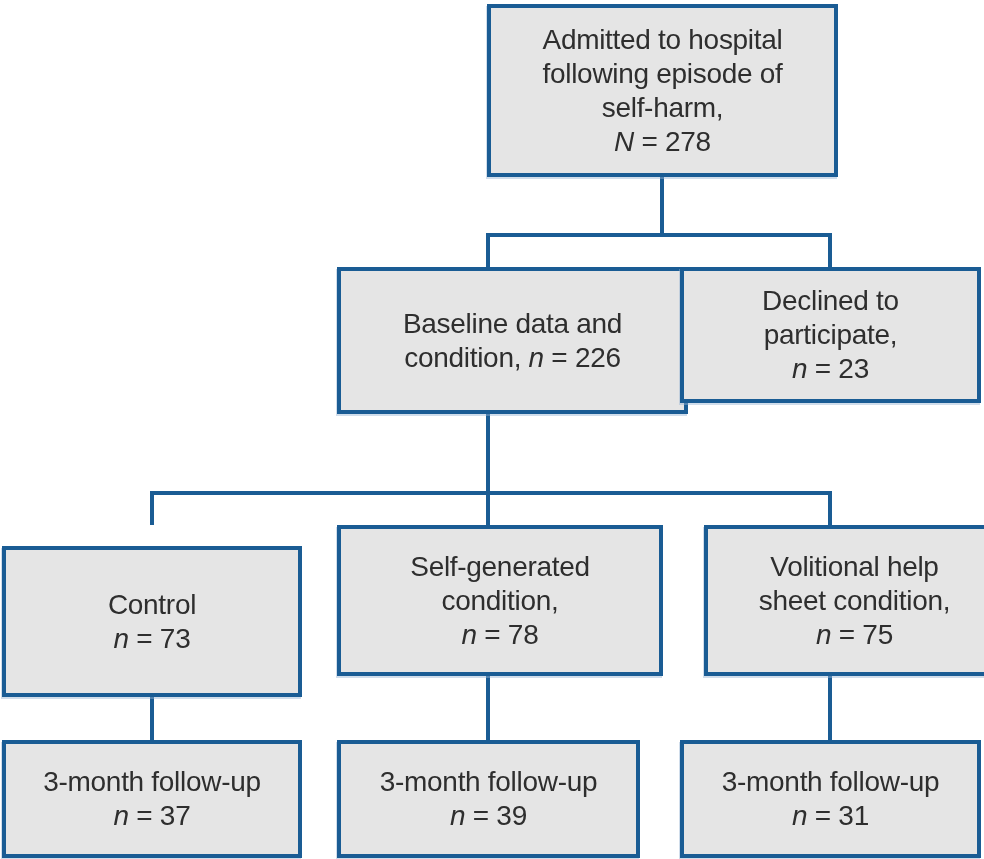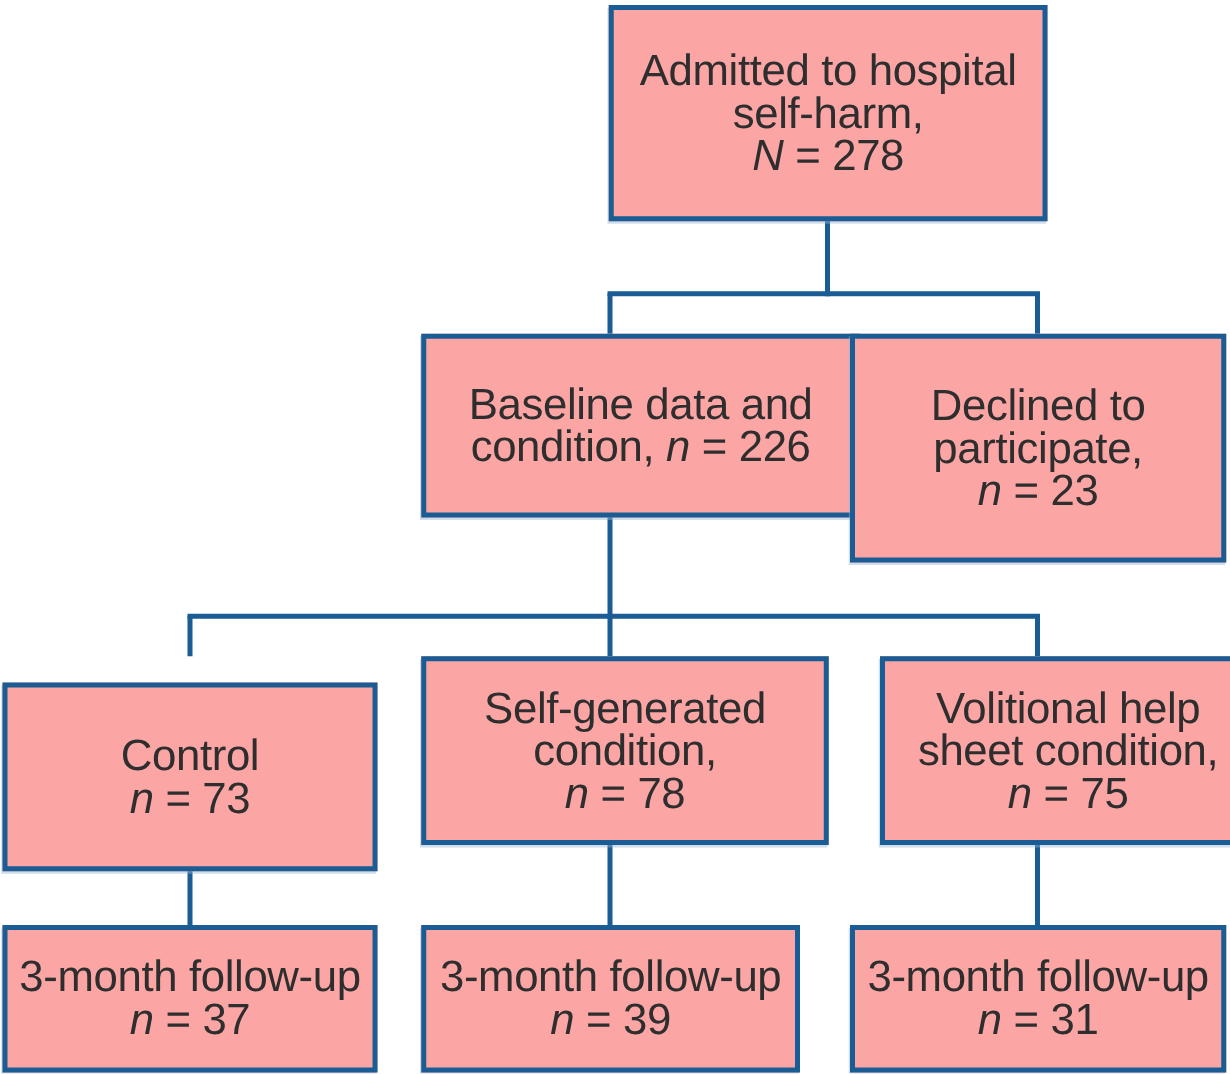--- a/index.html
+++ b/index.html
@@ -9,41 +9,41 @@
     height: 859px;
     background: #ffffff;
     font-family: "Liberation Sans", sans-serif;
     color: #2e2e2e;
     overflow: hidden;
   }
   .box {
     position: absolute;
     box-sizing: border-box;
     border: 4px solid #1a5c94;
-    background: #fca5a5;
+    background: #e5e5e5;
     display: flex;
     align-items: center;
     justify-content: center;
     text-align: center;
-    font-size: 35px;
+    font-size: 28px;
     line-height: 34px;
     letter-spacing: -0.3px;
     box-shadow: -1px 2px 0 rgba(150, 180, 210, 0.45);
   }
   .ln { display: block; }
   .stat em, .box em { font-style: italic; }
   .conn {
     position: absolute;
     background: #1a5c94;
   }
 
   
   .b-admitted   { left: 487px; top: 4px;   width: 351px; height: 173px; }
   .b-baseline   { left: 337px; top: 267px; width: 351px; height: 147px; }
-  .b-declined   { left: 680px; top: 267px; width: 301px; height: 183px; }
+  .b-declined   { left: 680px; top: 267px; width: 301px; height: 136px; }
   .b-control    { left: 2px;   top: 546px; width: 300px; height: 151px; }
   .b-selfgen    { left: 337px; top: 525px; width: 326px; height: 151px; }
   .b-volitional { left: 680px; top: 525px; width: 301px; height: 151px; margin-left: 24px; }
   .b-fu-control    { left: 2px;   top: 740px; width: 300px; height: 118px; }
   .b-fu-selfgen    { left: 337px; top: 740px; width: 303px; height: 118px; }
   .b-fu-volitional { left: 680px; top: 740px; width: 301px; height: 118px; }
 
   
   .c-top-stem      { left: 660px; top: 175px; width: 4px;   height: 62px; }
   .c-branch1-h     { left: 486px; top: 233px; width: 346px; height: 4px; }
@@ -72,20 +72,21 @@
   <div class="conn c-branch2-dropL"></div>
   <div class="conn c-branch2-dropM"></div>
   <div class="conn c-branch2-dropR"></div>
   <div class="conn c-fu-dropL"></div>
   <div class="conn c-fu-dropM"></div>
   <div class="conn c-fu-dropR"></div>
 
   <div class="box b-admitted">
     <div>
       <span class="ln">Admitted to hospital</span>
+      <span class="ln">following episode of</span>
       <span class="ln">self-harm,</span>
       <span class="ln stat"><span></span><em>N</em><span> = 278</span></span>
     </div>
   </div>
 
   <div class="box b-baseline">
     <div>
       <span class="ln">Baseline data and</span>
       <span class="ln stat"><span>condition, </span><em>n</em><span> = 226</span></span>
     </div>

